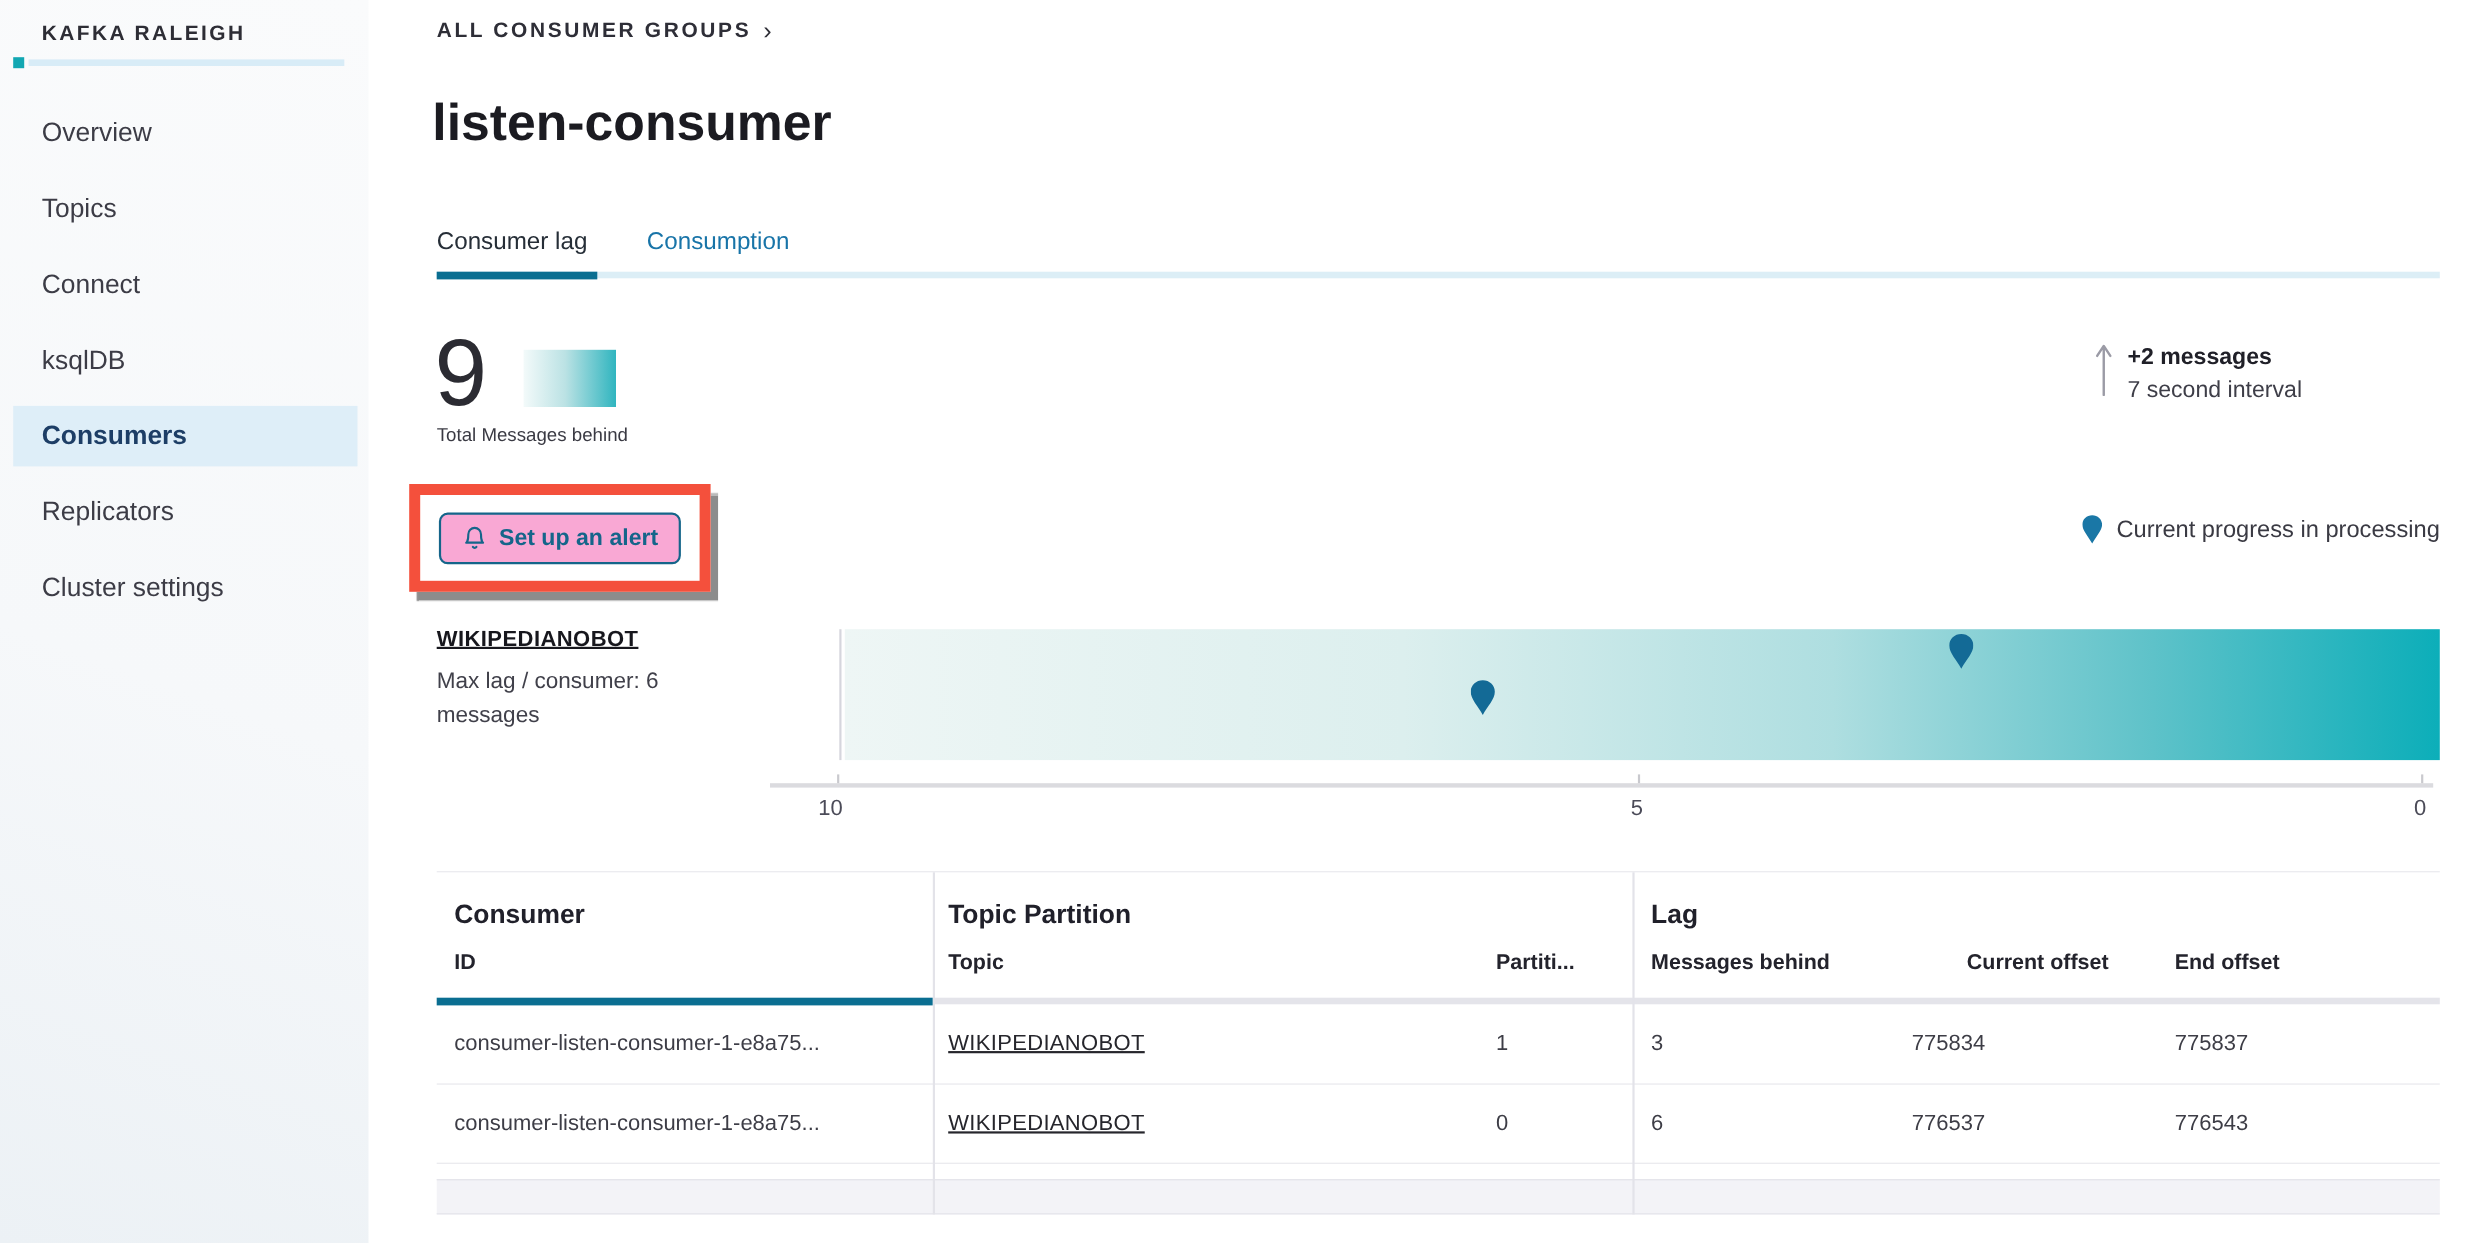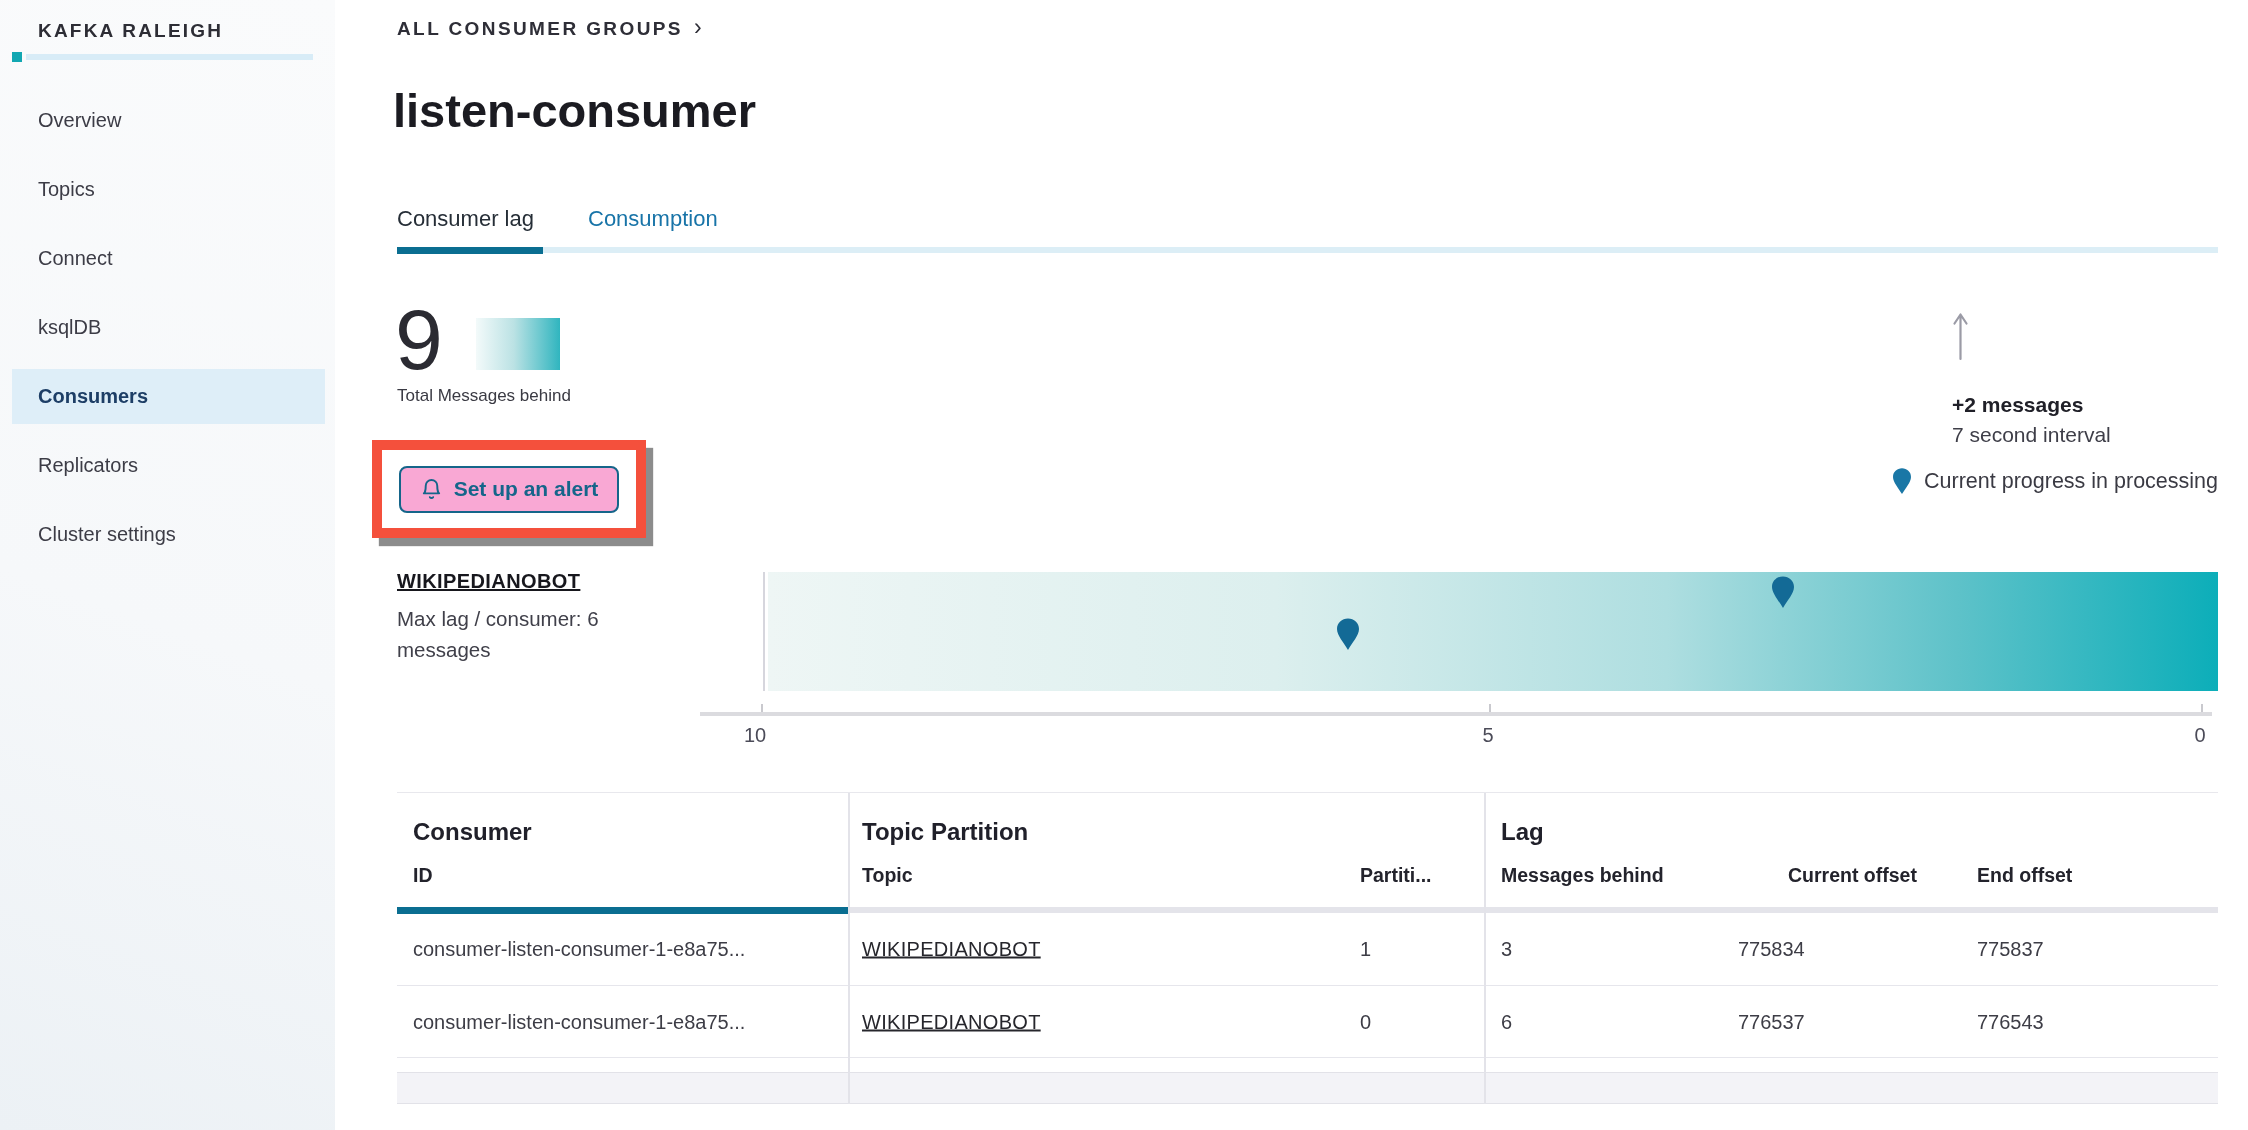--- a/index.html
+++ b/index.html
@@ -8,21 +8,21 @@
 
   
   .sidebar{position:absolute;left:0;top:0;width:335px;height:100%;
            background:linear-gradient(200deg,#fafbfc 0%,#f6f8fa 55%,#ecf1f5 100%);}
   .sidebar-title{position:absolute;left:38px;top:20px;font-size:19px;font-weight:700;
                  letter-spacing:2.2px;color:#2d2d35;white-space:nowrap;}
   .accent-square{position:absolute;left:12px;top:52px;width:10px;height:10px;background:#12A7B2;}
   .accent-bar{position:absolute;left:26px;top:54px;width:287px;height:6px;background:#D8ECF7;}
   .nav{position:absolute;top:86px;left:0;right:0;}
   .nav-item{margin-left:12px;width:313px;height:69px;display:flex;align-items:center;
-            padding-left:26px;box-sizing:border-box;font-size:20px;color:#3c3c46;cursor:pointer;}
+            padding-left:26px;box-sizing:border-box;font-size:24px;color:#3c3c46;cursor:pointer;}
   .nav-item.active{height:55px;margin-top:7px;margin-bottom:7px;background:#DEEEF8;
                    color:#1D3E66;font-weight:700;}
 
   
   .breadcrumb{position:absolute;left:397px;top:18px;display:flex;gap:11px;
               font-size:19px;font-weight:700;letter-spacing:2.4px;color:#2e2e37;cursor:pointer;}
   .breadcrumb .chev{font-size:23px;font-weight:400;letter-spacing:0;margin-top:-4px;}
   .page-title{position:absolute;left:393px;top:52px;font-size:47px;font-weight:700;color:#1b1b21;}
 
   
@@ -32,21 +32,21 @@
   .tab-underline-light{position:absolute;left:397px;top:247px;width:1821px;height:6px;background:#DCEEF6;}
   .tab-underline-dark{position:absolute;left:397px;top:247px;width:146px;height:7px;background:#0A6E91;}
 
   
   .metric-value{position:absolute;left:395px;top:296px;font-size:86px;line-height:86px;
                 font-weight:100;color:#2b2b32;}
   .swatch{position:absolute;left:476px;top:318px;width:84px;height:52px;
           background:linear-gradient(90deg,#F3FAFA 0%,#BBE2E4 45%,#30B5BF 100%);}
   .metric-label{position:absolute;left:397px;top:386px;font-size:17px;color:#3a3a43;}
 
-  .rate{position:absolute;left:1952px;top:310px;display:flex;gap:28px;flex-direction:column;}
+  .rate{position:absolute;left:1904px;top:310px;display:flex;gap:13px;}
   .rate-arrow{width:17px;height:52px;}
   .rate-delta{font-size:21px;font-weight:700;color:#202028;line-height:30px;}
   .rate-interval{font-size:21px;color:#3e3e48;line-height:30px;}
 
   
   .annotation{position:absolute;left:372px;top:440px;width:274px;height:98px;box-sizing:border-box;
               border:10px solid #F4503C;background:#fff;
               box-shadow:7px 8px 1px rgba(45,45,45,0.55);
               display:flex;align-items:center;justify-content:center;}
   .alert-btn{display:flex;align-items:center;gap:11px;border:2px solid #15658A;border-radius:8px;

